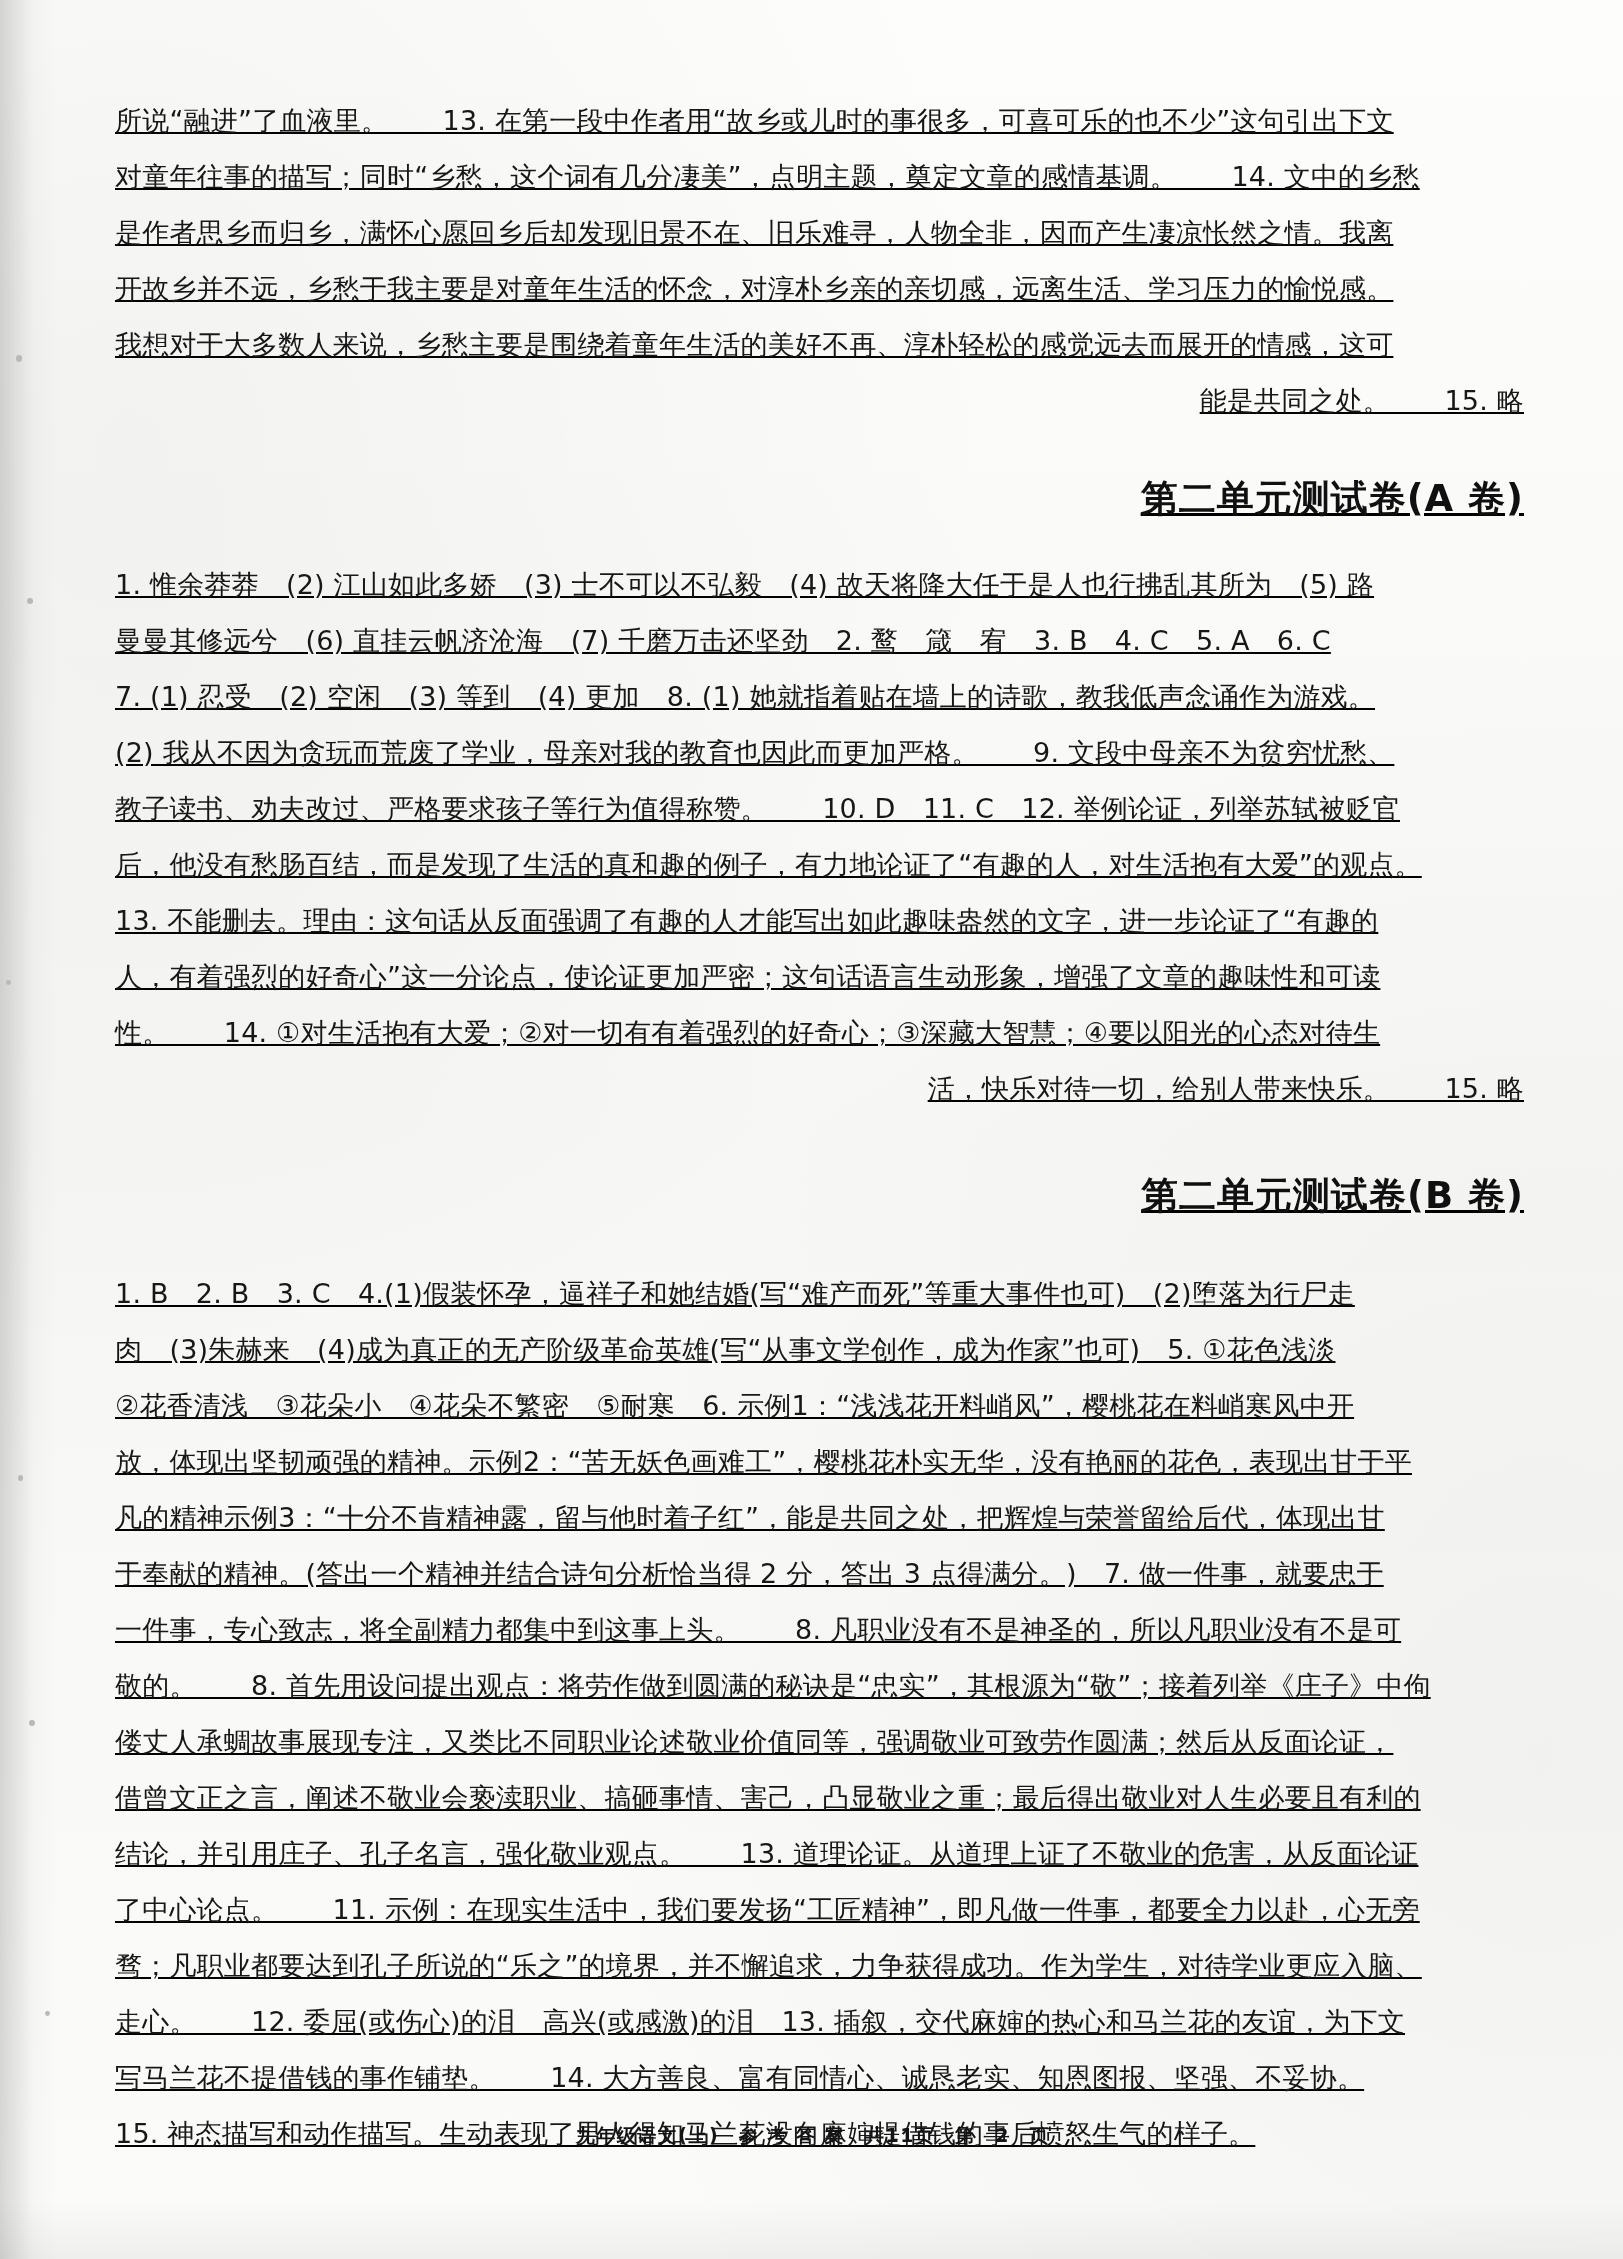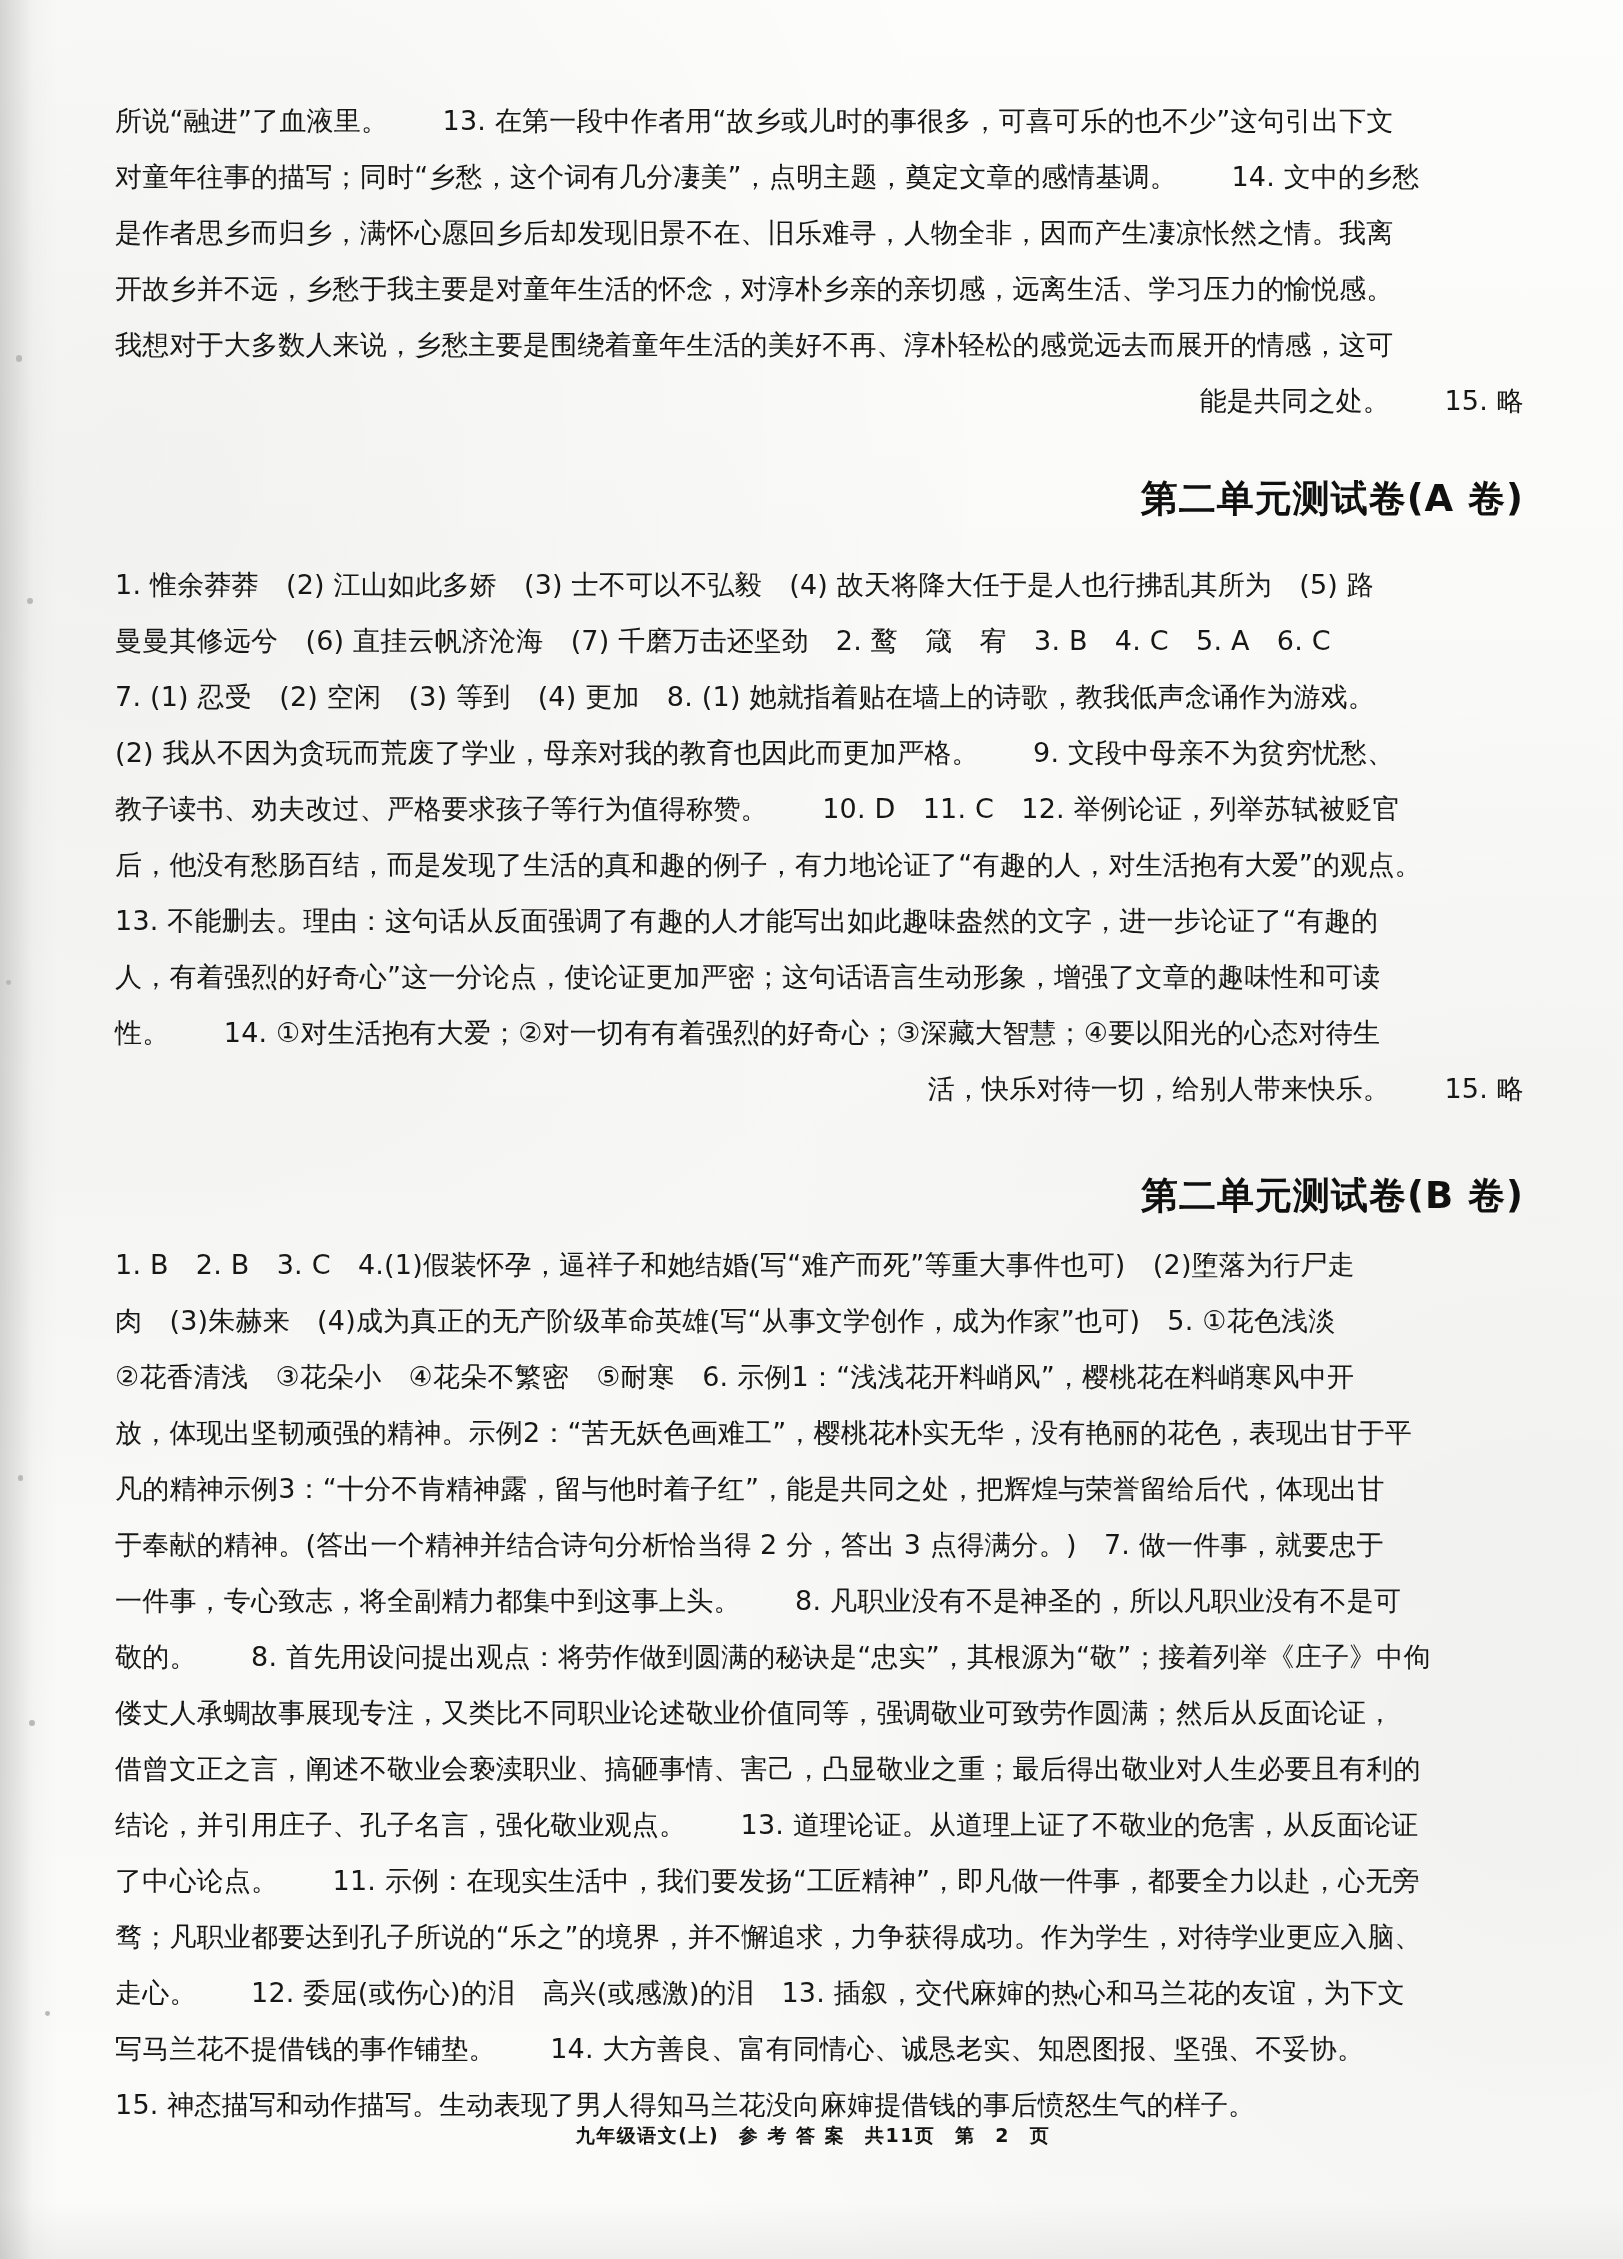--- a/index.html
+++ b/index.html
@@ -18,20 +18,21 @@
       radial-gradient(ellipse at 8% 20%, rgba(0,0,0,0.035) 0%, rgba(0,0,0,0) 42%),
       radial-gradient(ellipse at 95% 78%, rgba(0,0,0,0.030) 0%, rgba(0,0,0,0) 45%),
       linear-gradient(90deg, rgba(0,0,0,0.05) 0px, rgba(0,0,0,0.0) 58px),
       linear-gradient(180deg, #fdfdfc 0%, #f7f7f5 50%, #fbfbfa 100%);
   }
   .content {
     position: absolute;
     left: 115px;
     top: 93px;
     width: 1409px;
+    text-decoration: underline;
   }
   .ln {
     font-family: "DejaVu Sans", "Liberation Sans", sans-serif;
     font-size: 27px;
     line-height: 56px;
     color: #171717;
     letter-spacing: 0.2px;
     white-space: pre-wrap;
     text-align: justify;
     text-justify: inter-character;
@@ -39,21 +40,21 @@
   .ln.last { text-align: right; }
   .heading {
     font-family: "DejaVu Sans", "Liberation Sans", sans-serif;
     font-size: 37px;
     font-weight: bold;
     color: #101010;
     text-align: right;
     letter-spacing: 1px;
   }
   .sec-a-head { margin-top: 45px; margin-bottom: 33px; }
-  .sec-b-head { margin-top: 54px; margin-bottom: 16px; }
+  .sec-b-head { margin-top: 54px; margin-bottom: 45px; }
   .blk { margin: 0; }
   .footer {
     position: absolute;
     left: 3px;
     right: 0;
     top: 2123px;
     text-align: center;
     font-family: "DejaVu Sans", "Liberation Sans", sans-serif;
     font-size: 19px;
     font-weight: bold;

